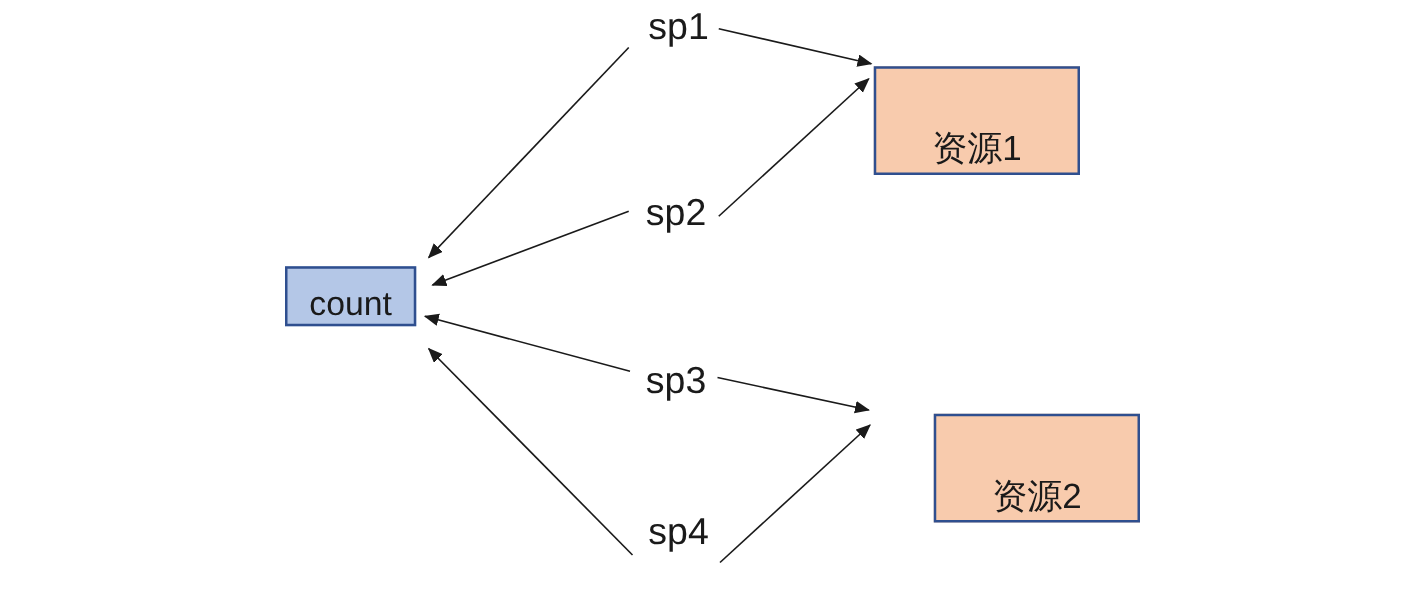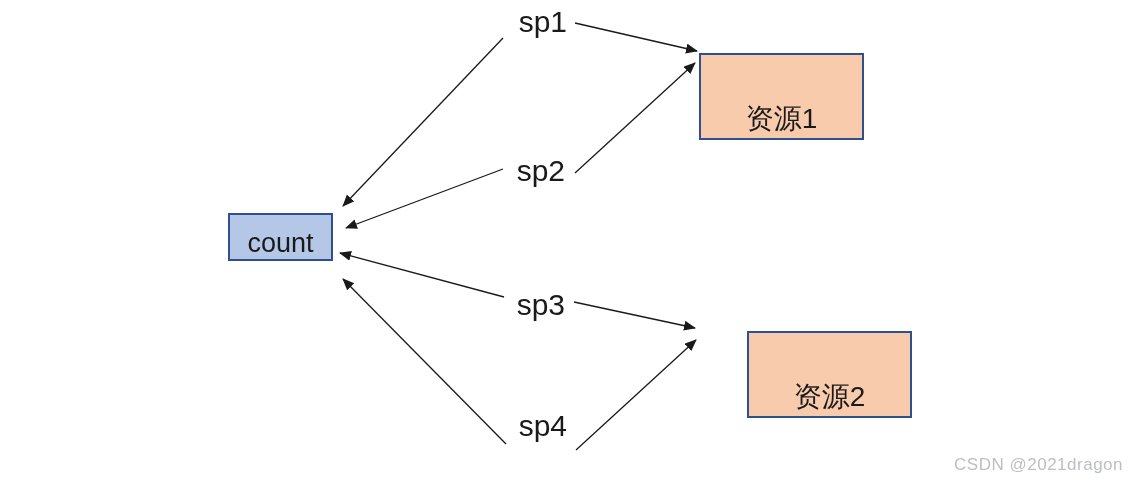--- a/index.html
+++ b/index.html
@@ -106,15 +106,14 @@
 
   <div class="node node-resource node-res2">
     <span>资源2</span>
   </div>
 
   <span class="sp-label sp-1">sp1</span>
   <span class="sp-label sp-2">sp2</span>
   <span class="sp-label sp-3">sp3</span>
   <span class="sp-label sp-4">sp4</span>
 
-  <span class="watermark">CSDN @2021dragon</span>
 
 </div>
 
 </body></html>

